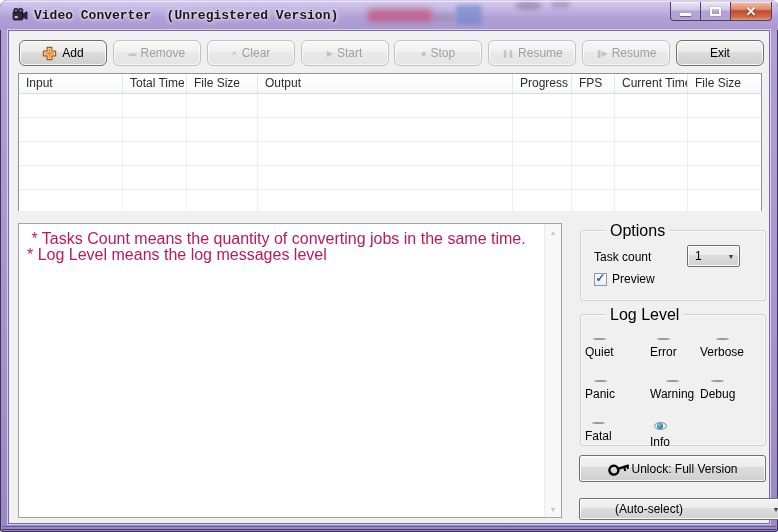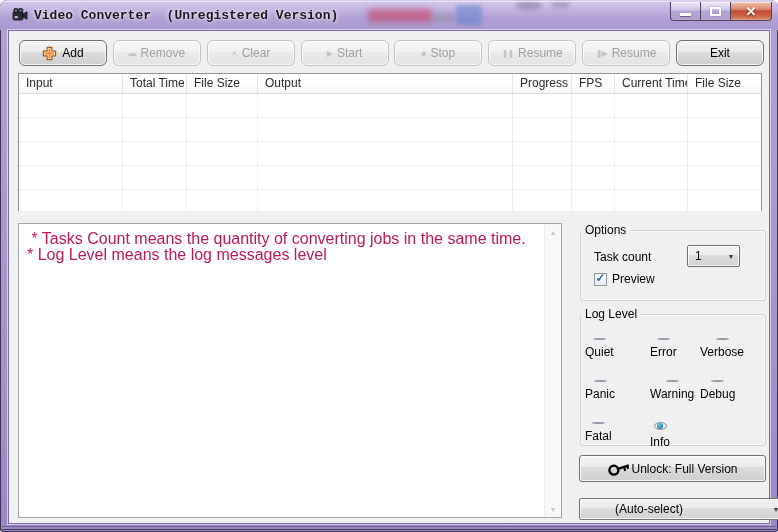--- a/index.html
+++ b/index.html
@@ -73,21 +73,21 @@
   .logbox { position:absolute; left:9px; top:192px; width:544px; height:295px; background:#fff; border:1px solid #a3a3a3; }
   .log-lines { position:absolute; left:0; top:0; right:17px; bottom:0; padding:7px 4px 0 8px; overflow:hidden; }
   .log-line { white-space:pre-wrap; line-height:16px; color:#be185d; font-size:16px; }
   .scrollbar { position:absolute; top:0; right:0; bottom:0; width:17px; background:#f8f8f8; border-left:1px solid #ececec;
                display:flex; flex-direction:column; justify-content:space-between; align-items:center; }
   .sb-arrow { height:16px; width:100%; display:flex; align-items:center; justify-content:center;
               color:#c3c7cc; font-size:7px; }
 
   
   .groupbox { position:absolute; border:1px solid #d2d2d2; border-radius:3px; box-shadow:inset 0 0 0 1px rgba(255,255,255,.6); }
-  .gb-label { position:absolute; left:0; top:-8px; background:#f0f0f0; padding:0 4px; color:#000; font-size:12px; line-height:15px; }
+  .gb-label { position:absolute; left:25px; top:-8px; background:#f0f0f0; padding:0 4px; color:#000; font-size:16px; line-height:15px; }
   .gb-options { left:571px; top:199px; width:186px; height:71px; }
   .gb-loglevel { left:571px; top:283px; width:186px; height:132px; }
 
   .tc-label { position:absolute; left:13px; top:19px; color:#000; }
   .combo { border:1px solid #707070; border-radius:2px; display:flex; align-items:center;
            background:linear-gradient(180deg,#f3f3f3 0%,#ebebeb 45%,#dddddd 46%,#d1d1d1 100%);
            box-shadow:inset 0 0 0 1px rgba(255,255,255,.8); color:#000; }
   .combo .combo-value { flex:1; padding-left:7px; white-space:nowrap; overflow:hidden; }
   .combo .combo-arrow { width:16px; text-align:center; font-size:7px; color:#3a3a3a; }
   .combo-taskcount { position:absolute; left:106px; top:14px; width:53px; height:22px; }

